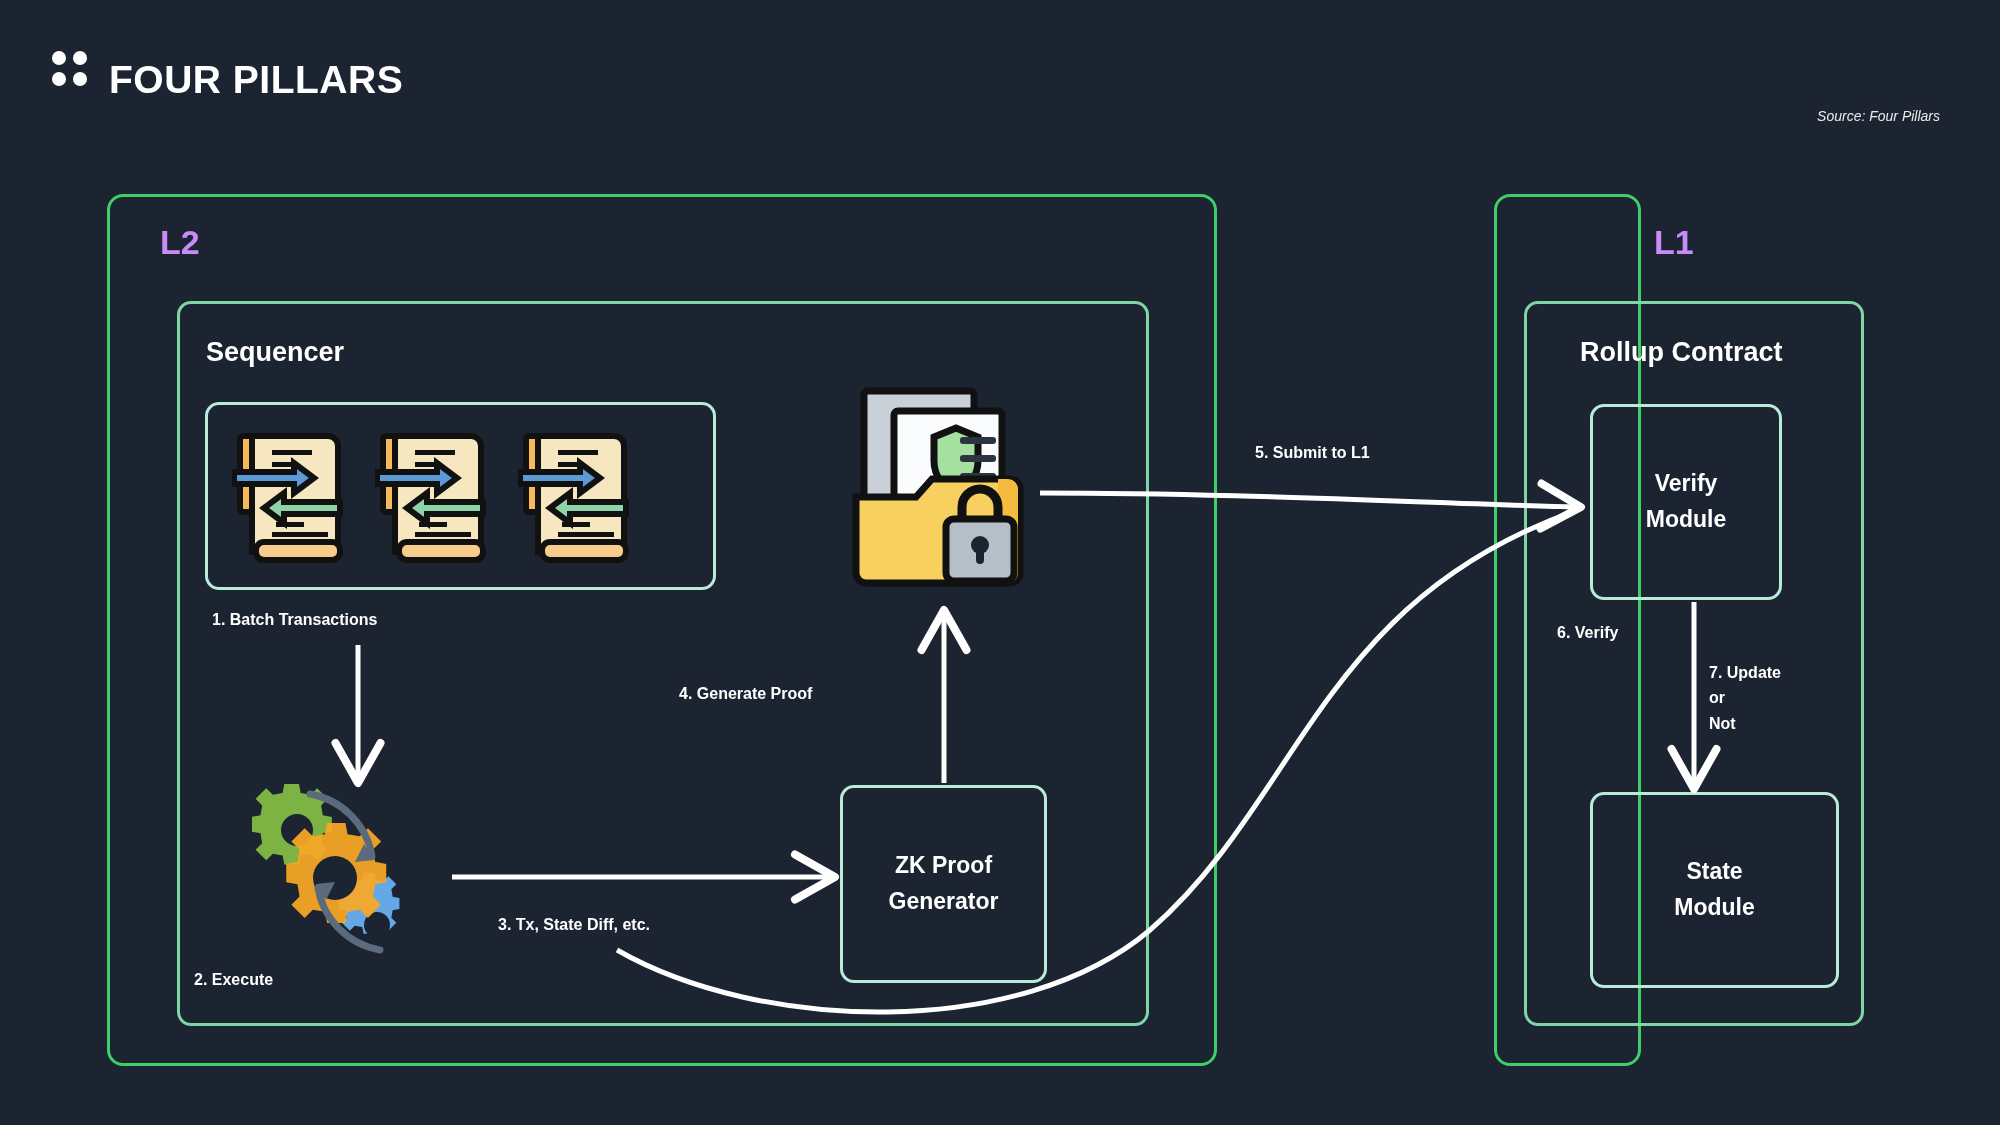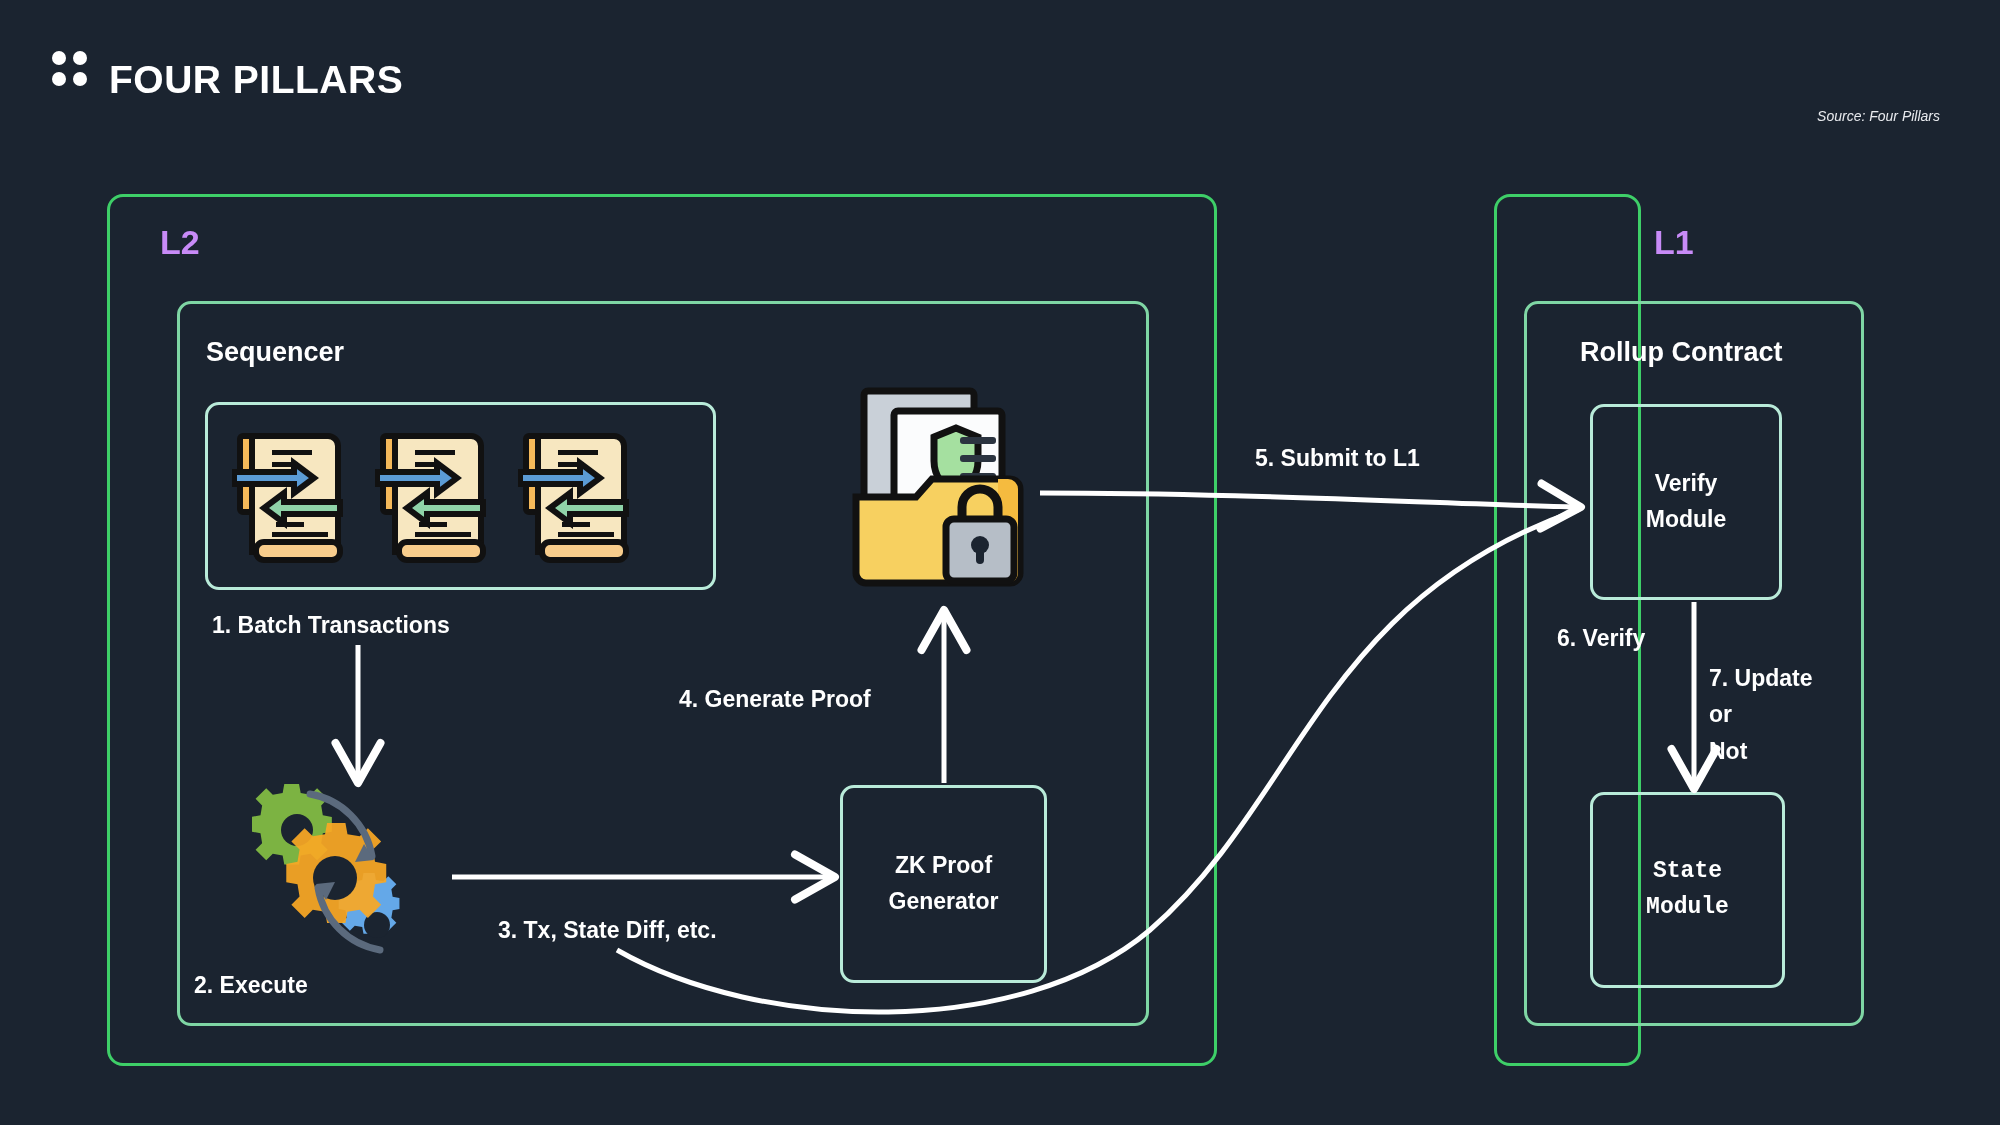--- a/index.html
+++ b/index.html
@@ -108,21 +108,21 @@
     font-size: 23px;
     font-weight: bold;
     line-height: 1.55;
     text-align: center;
   }
 
   
   .step {
     position: absolute;
     color: #ffffff;
-    font-size: 23px;
+    font-size: 16px;
     font-weight: bold;
     line-height: 1.58;
     white-space: nowrap;
   }
   .step.stack { white-space: normal; text-align: left; }
 
   
   .iconwrap { position: absolute; }
 
   svg.edges {
@@ -249,21 +249,21 @@
   <div class="zone-label" style="left:1654px; top:225px;">L1</div>
 
   <div class="panel" style="left:1524px; top:301px; width:340px; height:725px;"></div>
   <div class="panel-title" style="left:1572px; top:339px;margin-left:8px;">Rollup Contract</div>
 
   <div class="subbox" style="left:1590px; top:404px; width:192px; height:196px;">
     <div class="line">Verify</div>
     <div class="line">Module</div>
   </div>
 
-  <div class="subbox" style="left:1590px; top:792px; width:195px; height:196px;font-family:Liberation Mono, monospace;">
+  <div class="subbox" style="left:1590px; top:792px; width:249px; height:196px;">
     <div class="line">State</div>
     <div class="line">Module</div>
   </div>
 
   <div class="step" style="left:1255px; top:440px;">5.  Submit to L1</div>
   <div class="step" style="left:1557px; top:620px;">6.  Verify</div>
 
   <div class="step stack" style="left:1709px; top:660px; width:110px;">
     <div>7.  Update</div>
     <div>or</div>

